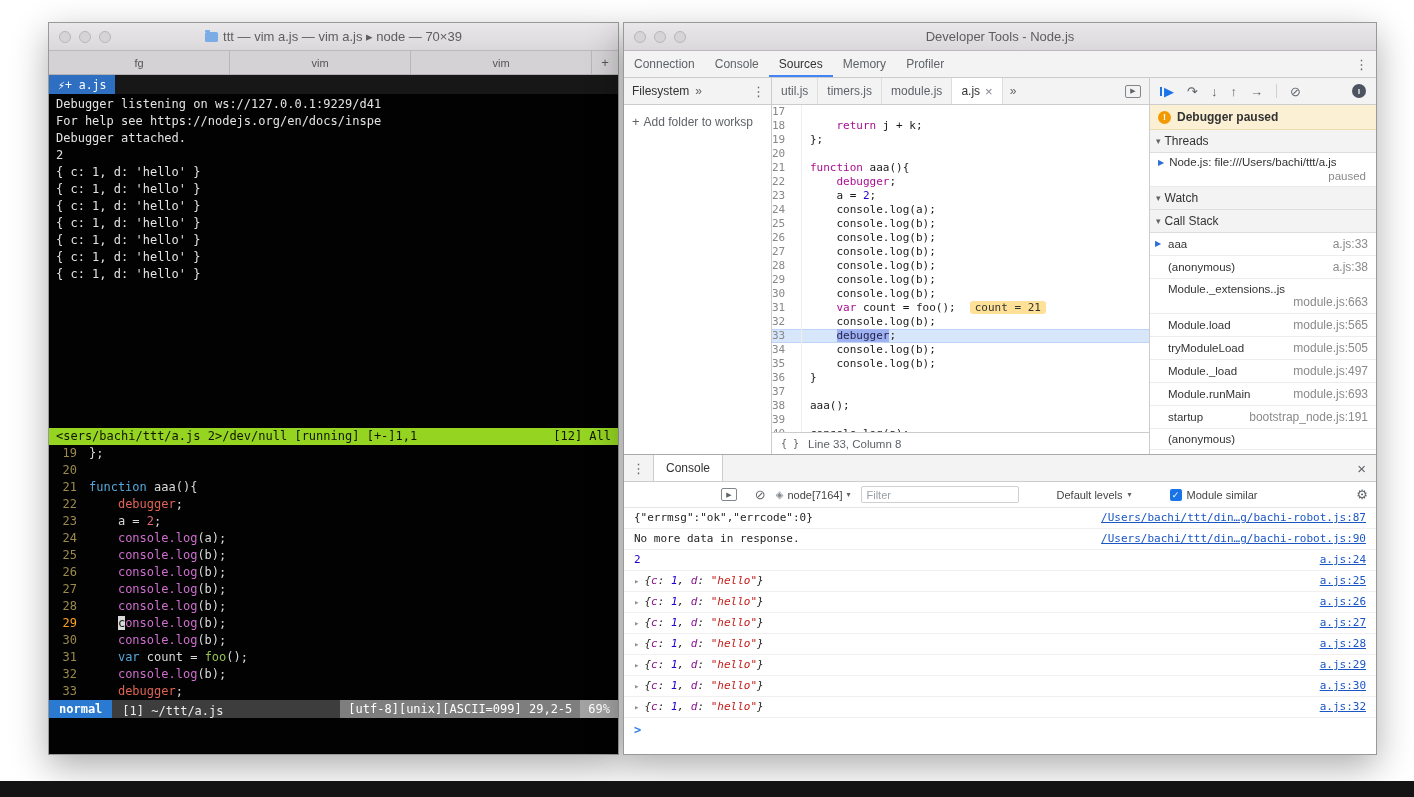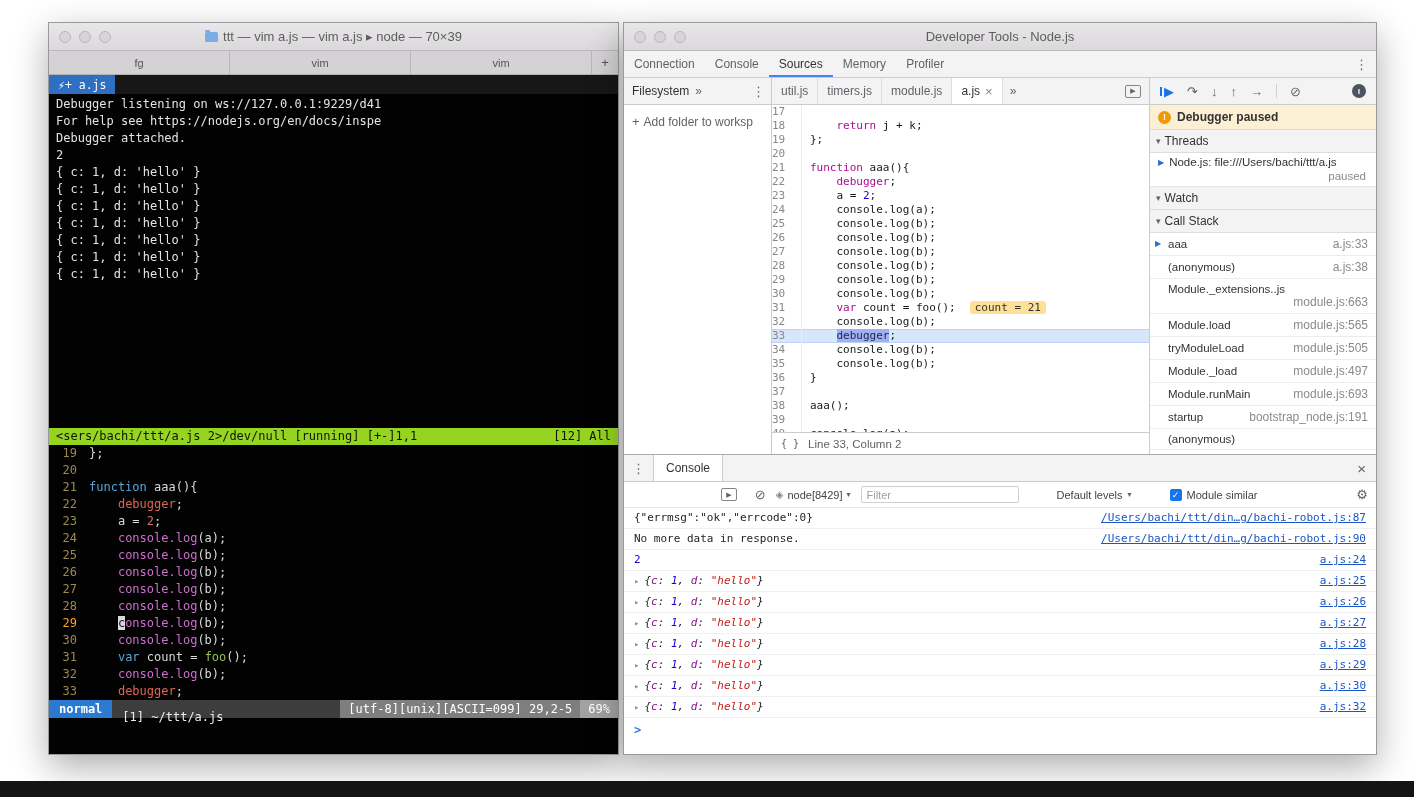--- a/index.html
+++ b/index.html
@@ -25,21 +25,21 @@
 .splitbar{flex:none;height:17px;background:var(--term_green,#95d522);color:#101400;font-size:12px;line-height:17px;display:flex;justify-content:space-between;padding:0 7px;white-space:pre;}
 .vim-pane{flex:none;font-size:12px;line-height:17px;white-space:pre;}
 .vim-line{display:flex;height:17px;}
 .vim-num{flex:none;width:40px;text-align:right;padding-right:12px;color:var(--vim_gutter,#9c8b4c);}
 .vim-num.cur{color:var(--vim_cur_num,#ffa21f);}
 .v-f{color:var(--vim_fg,#dadada);}.v-k{color:var(--vim_kw,#56a8dc);}.v-m{color:var(--vim_fn,#cf6ecf);}
 .v-r{color:var(--vim_red,#df6453);}.v-n{color:var(--vim_num,#de6a76);}.v-g{color:var(--vim_green,#95c24e);}
 .v-cur{background:#d9d9d9;color:#101010;}
 .vim-status{flex:none;height:18px;display:flex;font-size:12px;line-height:18px;white-space:pre;}
 .vs-mode{background:var(--vim_mode_bg,#2a7ad2);color:#fff;font-weight:bold;padding:0 10px;}
-.vs-file{background:#3d3d3d;color:#ececec;padding:8px 10px;}
+.vs-file{background:#3d3d3d;color:#ececec;padding:2px 10px;}
 .vs-spacer{flex:1;background:#3d3d3d;}
 .vs-info{background:#7e7e7e;color:#fff;padding:0 8px;}
 .vs-pct{background:#a2a2a2;color:#fff;padding:0 8px;}
 .term-bottom{flex:none;height:36px;}
 
 .dt-tabbar{flex:none;height:27px;background:#f3f3f3;border-bottom:1px solid #ccc;display:flex;align-items:stretch;}
 #dt-tabs{display:flex;}
 .dt-tab{display:flex;align-items:center;padding:0 10px;font-size:12px;color:#5f6368;}
 .dt-tab.active{color:#333;box-shadow:inset 0 -2px 0 var(--accent,#4285f4);}
 .kebab{color:#5f6368;font-size:13px;display:flex;align-items:center;padding:0 8px;}
@@ -238,21 +238,21 @@
           <div class="code-line"><span class="gutter">34</span><span class="code-text"><span>    console.log(b);</span></span></div>
           <div class="code-line"><span class="gutter">35</span><span class="code-text"><span>    console.log(b);</span></span></div>
           <div class="code-line"><span class="gutter">36</span><span class="code-text"><span>}</span></span></div>
           <div class="code-line"><span class="gutter">37</span><span class="code-text"></span></div>
           <div class="code-line"><span class="gutter">38</span><span class="code-text"><span>aaa();</span></span></div>
           <div class="code-line"><span class="gutter">39</span><span class="code-text"></span></div>
           <div class="code-line"><span class="gutter">40</span><span class="code-text"><span>console.log(a);</span></span></div>
         </div>
       <div class="editor-status">
         <span class="braces">{ }</span>
-        <span>Line 33, Column 2</span>
+        <span>Line 33, Column 8</span>
       </div>
     </div>
     <div class="dt-debug">
       <div class="debug-toolbar">
         <span class="dbg-icon resume">▶</span>
         <span class="dbg-icon">↷</span>
         <span class="dbg-icon">↓</span>
         <span class="dbg-icon">↑</span>
         <span class="dbg-icon">→</span>
         <span class="dbg-sep"></span>
@@ -330,21 +330,21 @@
       <span class="console-tab">Console</span>
       <span class="close">×</span>
     </div>
     <div class="console-toolbar">
       <span class="panel-icon">
           <i>▶</i>
         </span>
       <span class="clear-icon">⊘</span>
       <span class="ctx">
         <span class="ctx-icon">◈</span>
-        <span>node[8429]</span>
+        <span>node[7164]</span>
         <span class="dd">▾</span>
       </span>
       <input class="filter-input" placeholder="Filter" style="">
       <span class="levels">
         <span>Default levels</span>
         <span class="dd">▾</span>
       </span>
       <span class="group">
         <span class="checkbox">
             <i>✓</i>

